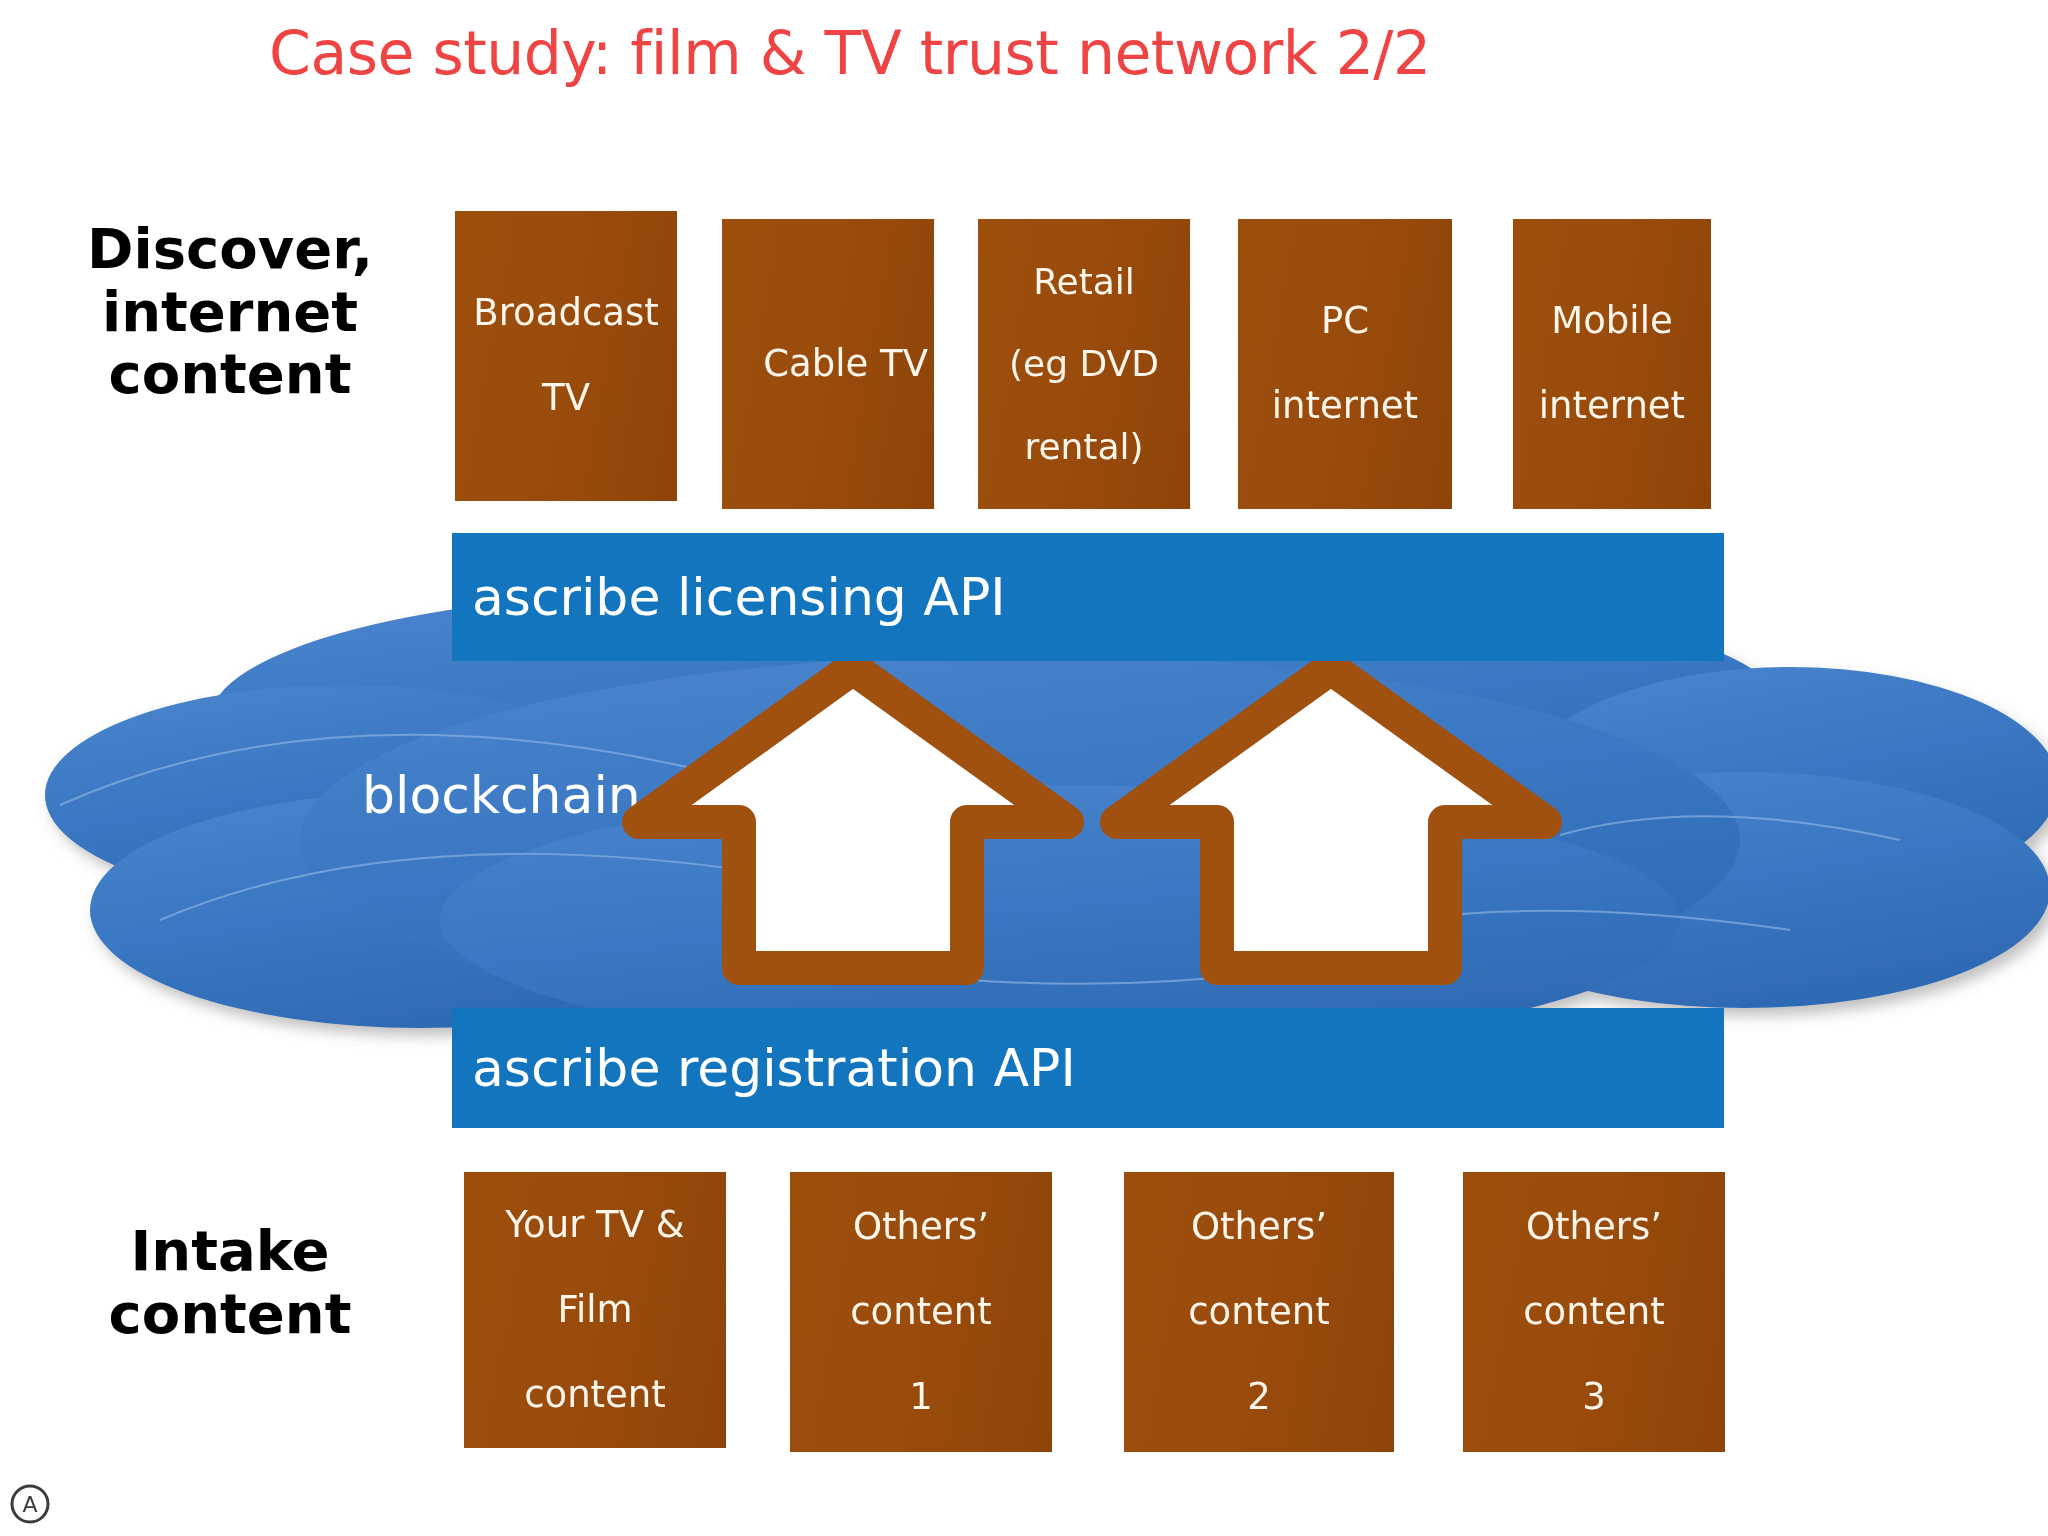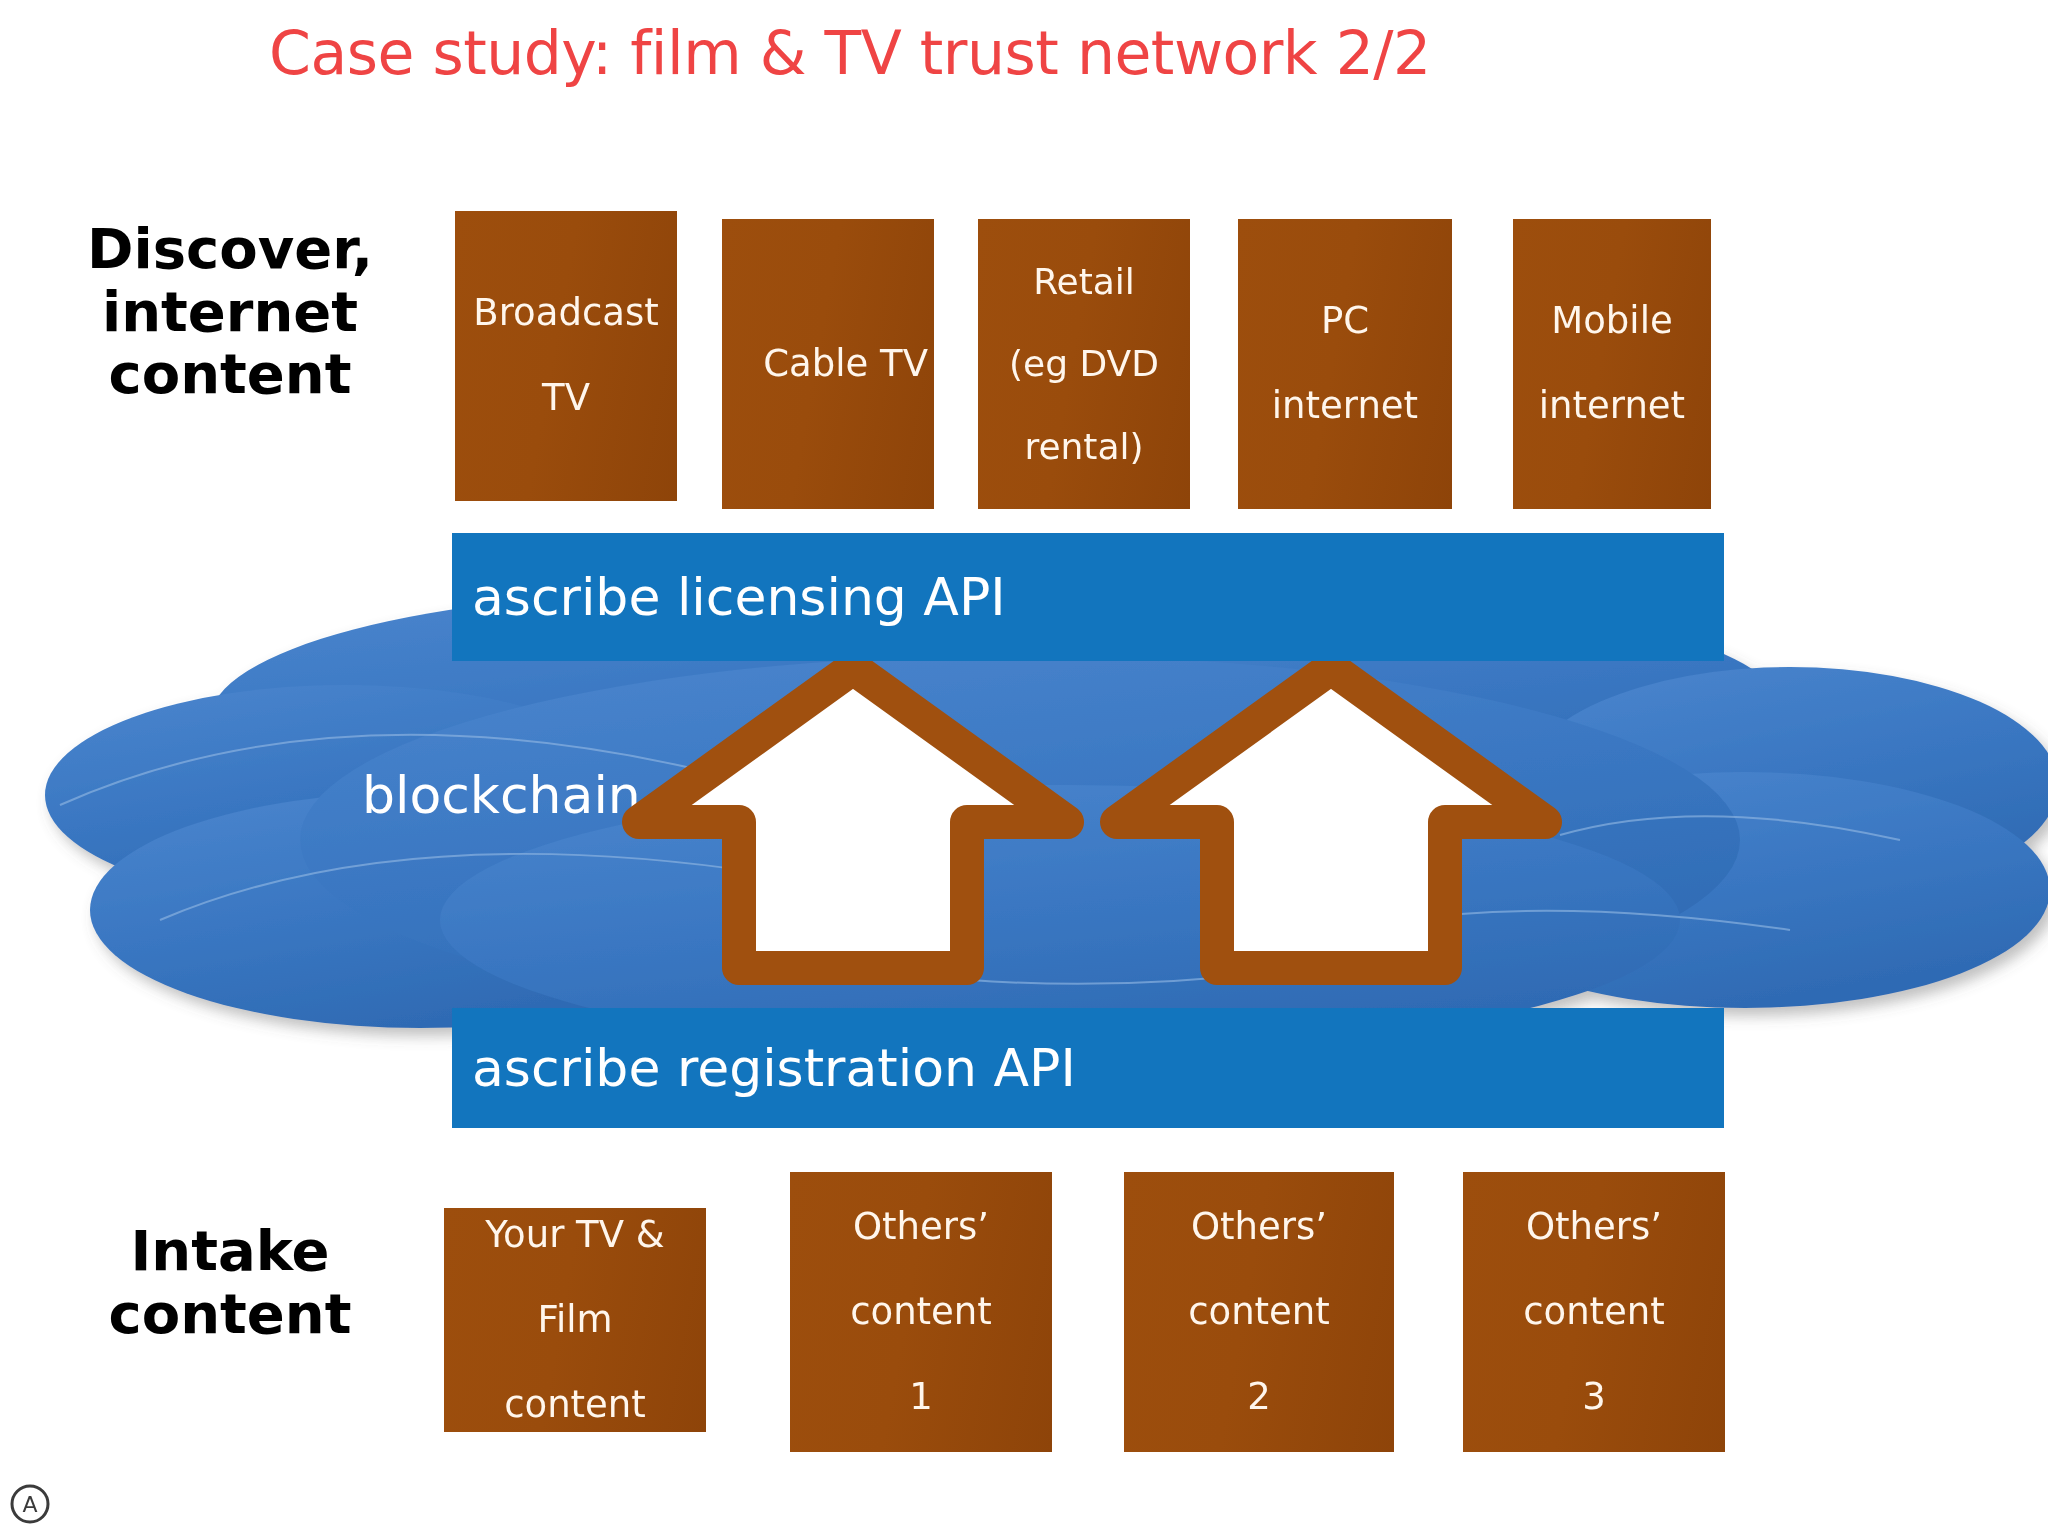--- a/index.html
+++ b/index.html
@@ -87,21 +87,21 @@
   .brown-box span { display: block; width: 100%; }
 
   
   #box-broadcast { left: 455px; top: 211px; width: 222px; height: 290px; }
   #box-cable     { left: 722px; top: 219px; width: 212px; height: 290px; text-align: right; }
   #box-retail    { left: 978px; top: 219px; width: 212px; height: 290px; font-size: 36px; }
   #box-pc        { left: 1238px; top: 219px; width: 214px; height: 290px; }
   #box-mobile    { left: 1513px; top: 219px; width: 198px; height: 290px; }
 
   
-  #box-your      { left: 444px; top: 1172px; width: 262px; height: 224px; margin-top: 36px; }
+  #box-your      { left: 464px; top: 1172px; width: 262px; height: 276px; }
   #box-other1    { left: 790px; top: 1172px; width: 262px; height: 280px; }
   #box-other2    { left: 1124px; top: 1172px; width: 270px; height: 280px; }
   #box-other3    { left: 1463px; top: 1172px; width: 262px; height: 280px; }
 
   
   .api-bar {
     position: absolute;
     background: #1275BE;
     color: #ffffff;
     font-family: "DejaVu Sans", sans-serif;

